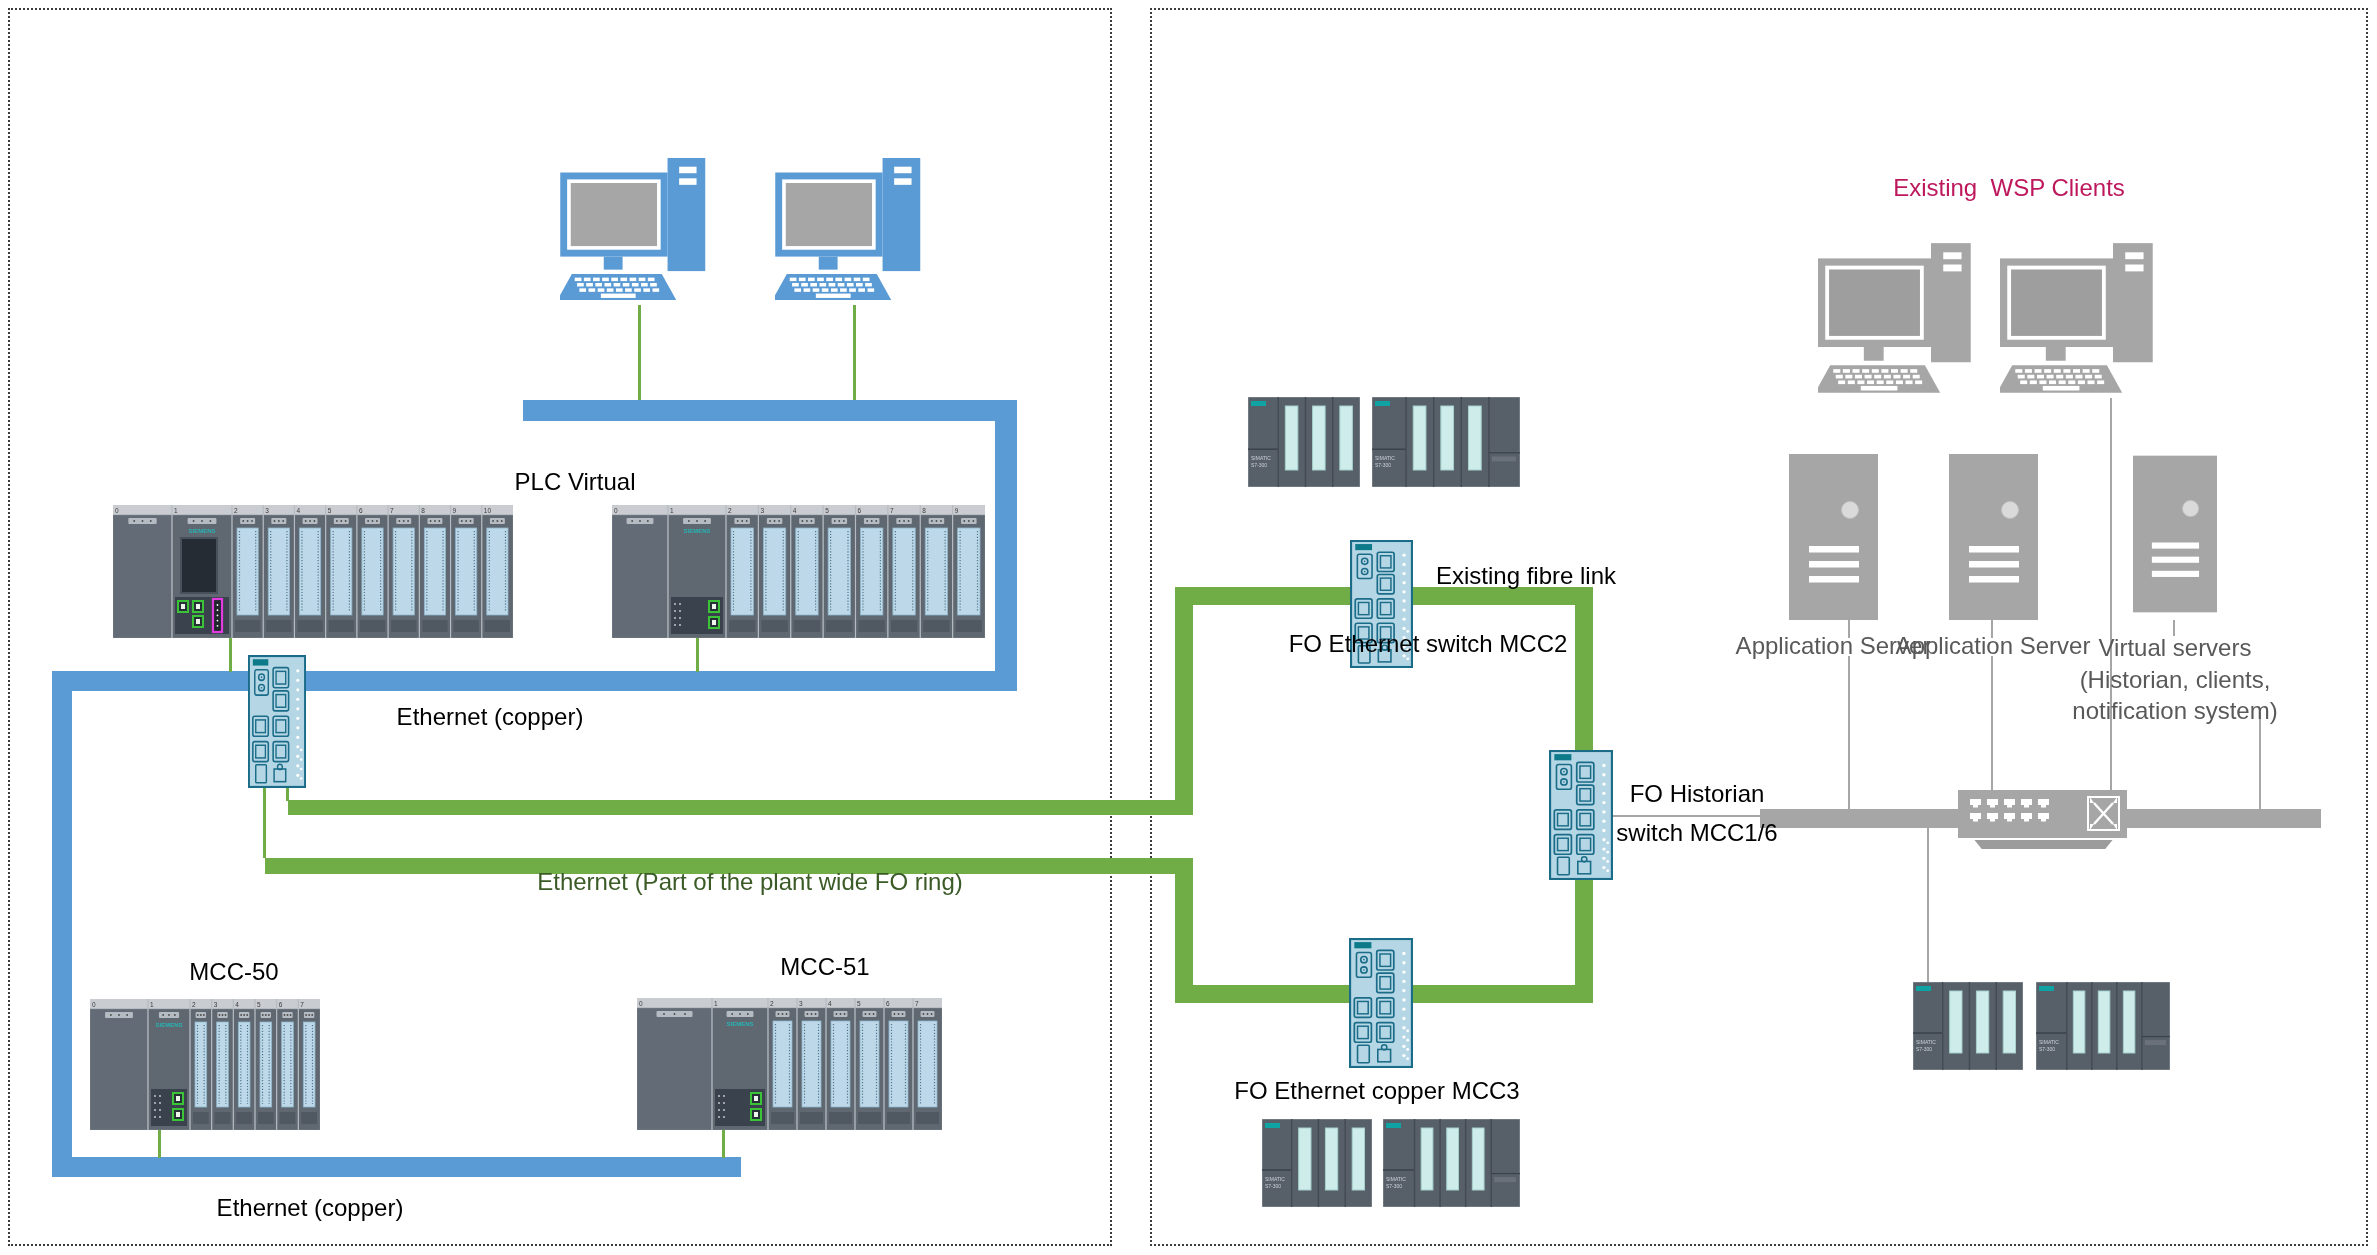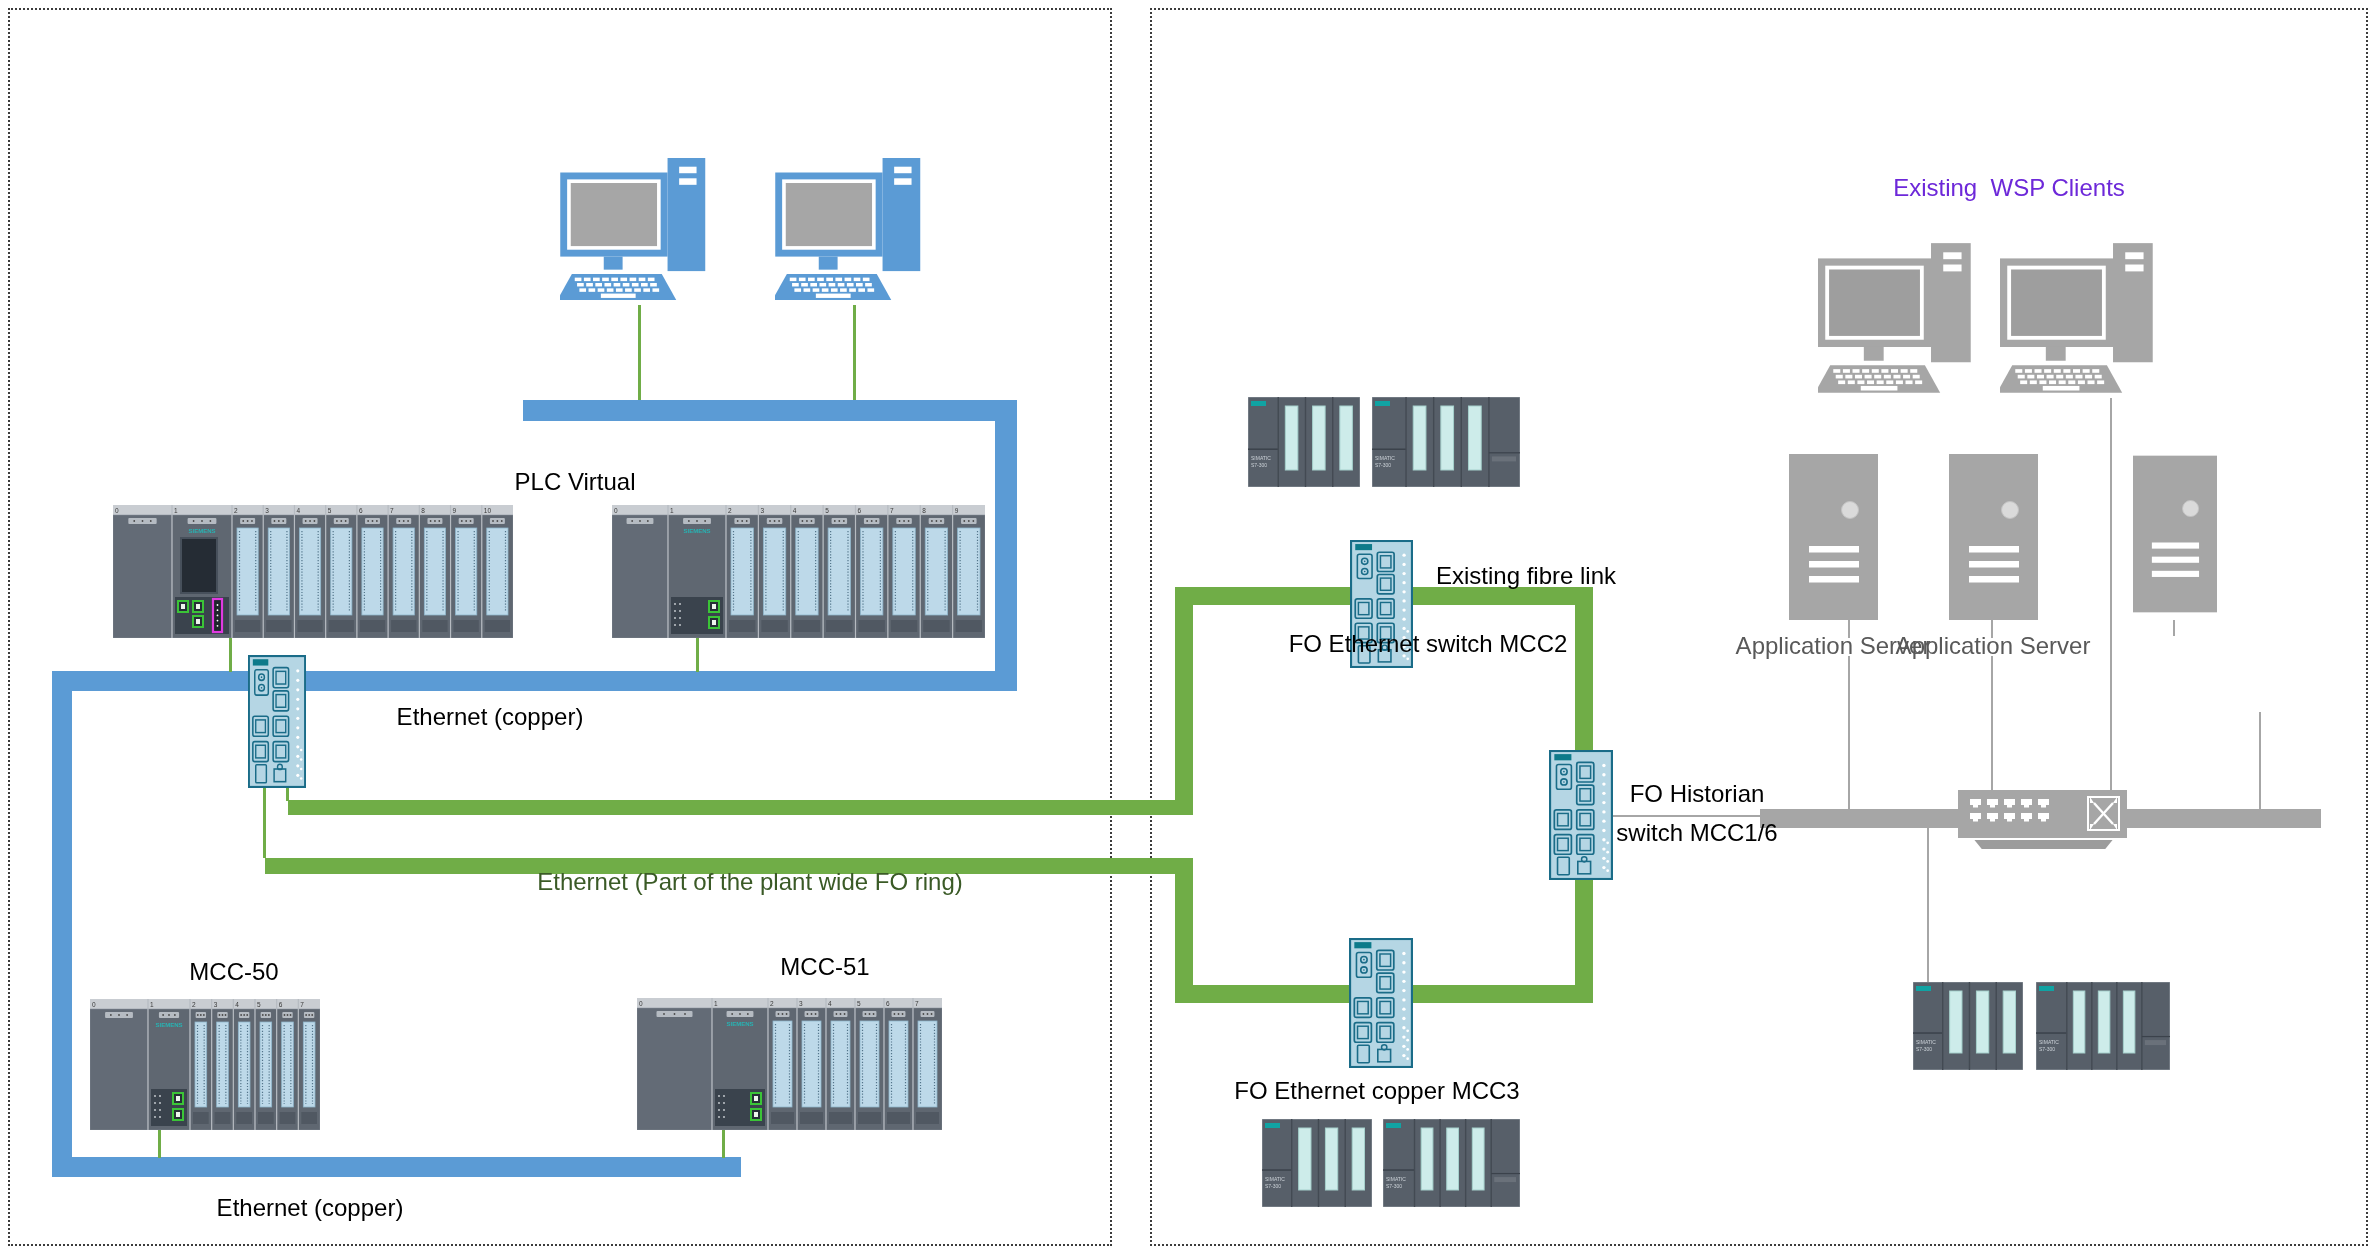--- a/index.html
+++ b/index.html
@@ -5,21 +5,21 @@
   html,body{margin:0;padding:0;background:#fff;font-family:"Liberation Sans",sans-serif;}
   .stage{position:relative;width:2377px;height:1255px;background:#fff;overflow:hidden;}
   .dotted-box{position:absolute;border:2px dotted #3c3c3c;background:transparent;}
   .bar{position:absolute;}
   .blue{background:#5b9bd5;}
   .green{background:#70ad47;}
   .grayline{background:#a6a6a6;}
   .lbl{position:absolute;white-space:nowrap;font-size:24px;color:#000;transform:translate(-50%,-50%);}
   .lbl.green-text{color:#3a5a26;}
   .lbl.gray-text{color:#595959;}
-  .lbl.dark-gray{color:#6d28d9;white-space:pre;}
+  .lbl.dark-gray{color:#be185d;white-space:pre;}
   .lbl.multiline{white-space:pre;text-align:center;transform:translate(-50%,0);line-height:1.32;}
   .dev{position:absolute;line-height:0;}
   .shadow-trap{position:absolute;background:#9c9c9c;clip-path:polygon(3% 0,97% 0,92% 100%,8% 100%);}
 </style>
 </head>
 <body>
 
 <div class="stage">
 
   <div class="dotted-box" style="left:8px;top:8px;width:1100px;height:1234px;"></div>
@@ -967,14 +967,17 @@
   <div class="lbl" style="left:825px;top:967px;">MCC-51</div>
   <div class="lbl" style="left:310px;top:1208px;">Ethernet (copper)</div>
   <div class="lbl" style="left:1502px;top:576px;margin-left:24px;">Existing fibre link</div>
   <div class="lbl" style="left:1380px;top:644px;margin-left:48px;">FO Ethernet switch MCC2</div>
   <div class="lbl" style="left:1377px;top:1091px;">FO Ethernet copper MCC3</div>
   <div class="lbl" style="left:1697px;top:794px;">FO Historian</div>
   <div class="lbl" style="left:1697px;top:833px;">switch MCC1/6</div>
   <div class="lbl dark-gray" style="left:2009px;top:188px;">Existing  WSP Clients</div>
   <div class="lbl gray-text" style="left:1833px;top:646px;">Application Server</div>
   <div class="lbl gray-text" style="left:1993px;top:646px;">Application Server</div>
+  <div class="lbl gray-text multiline" style="left:2175px;top:632px;">Virtual servers
+(Historian, clients,
+notification system)</div>
 
 </div>
 
 </body></html>

